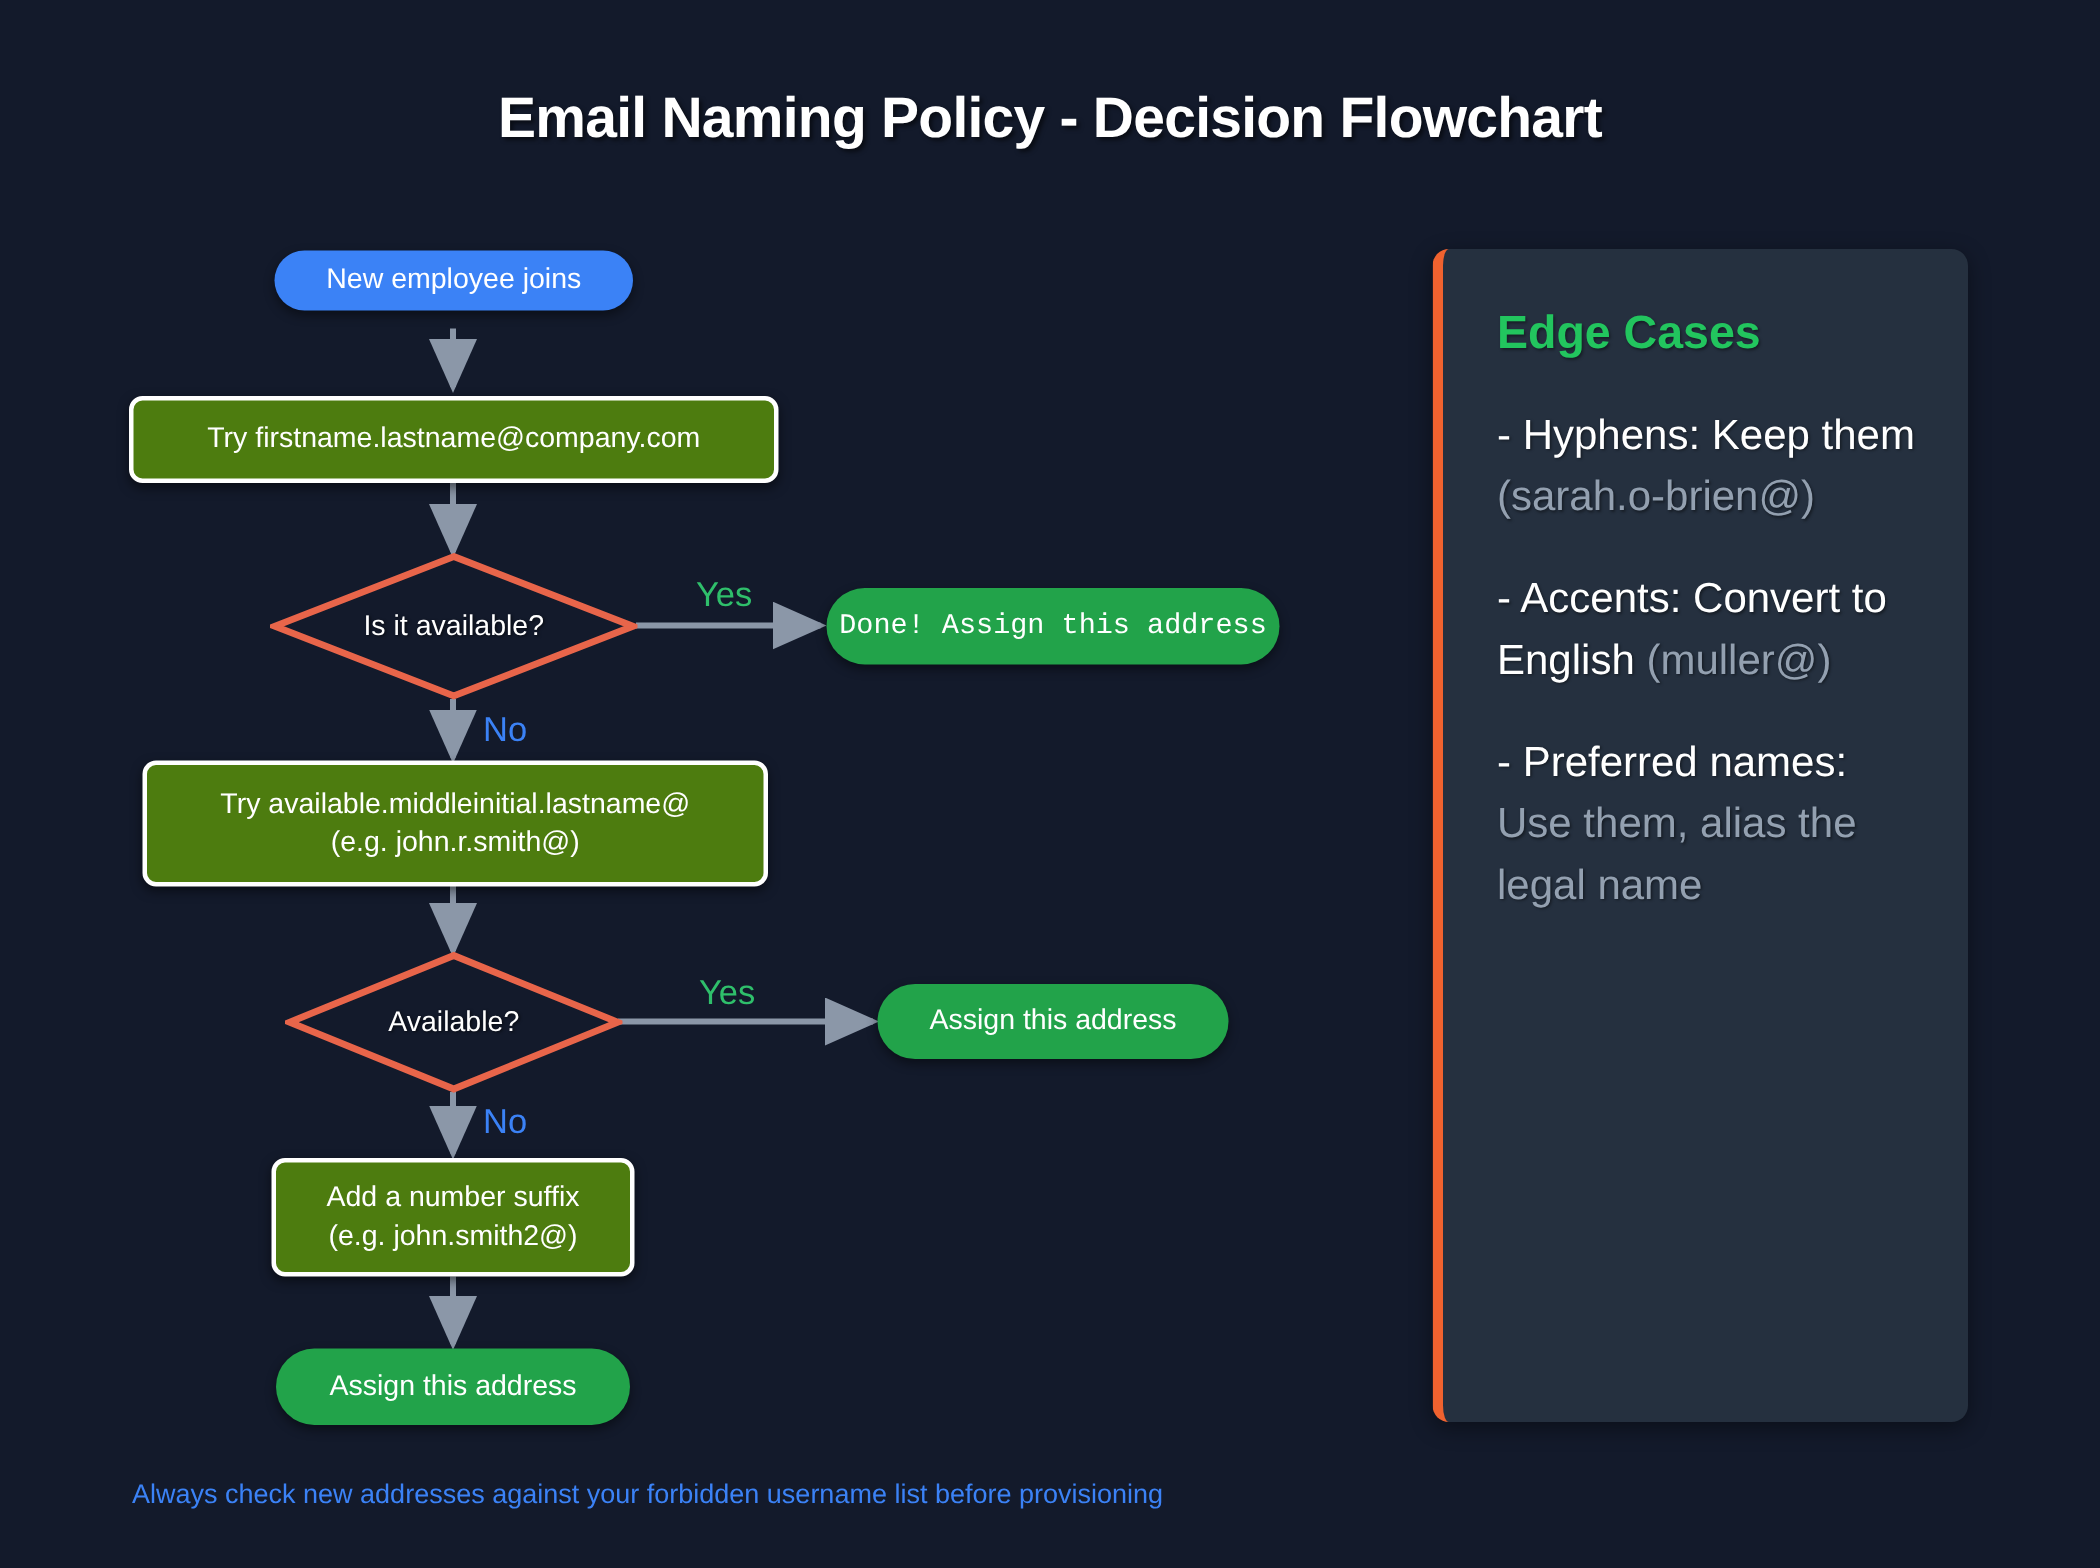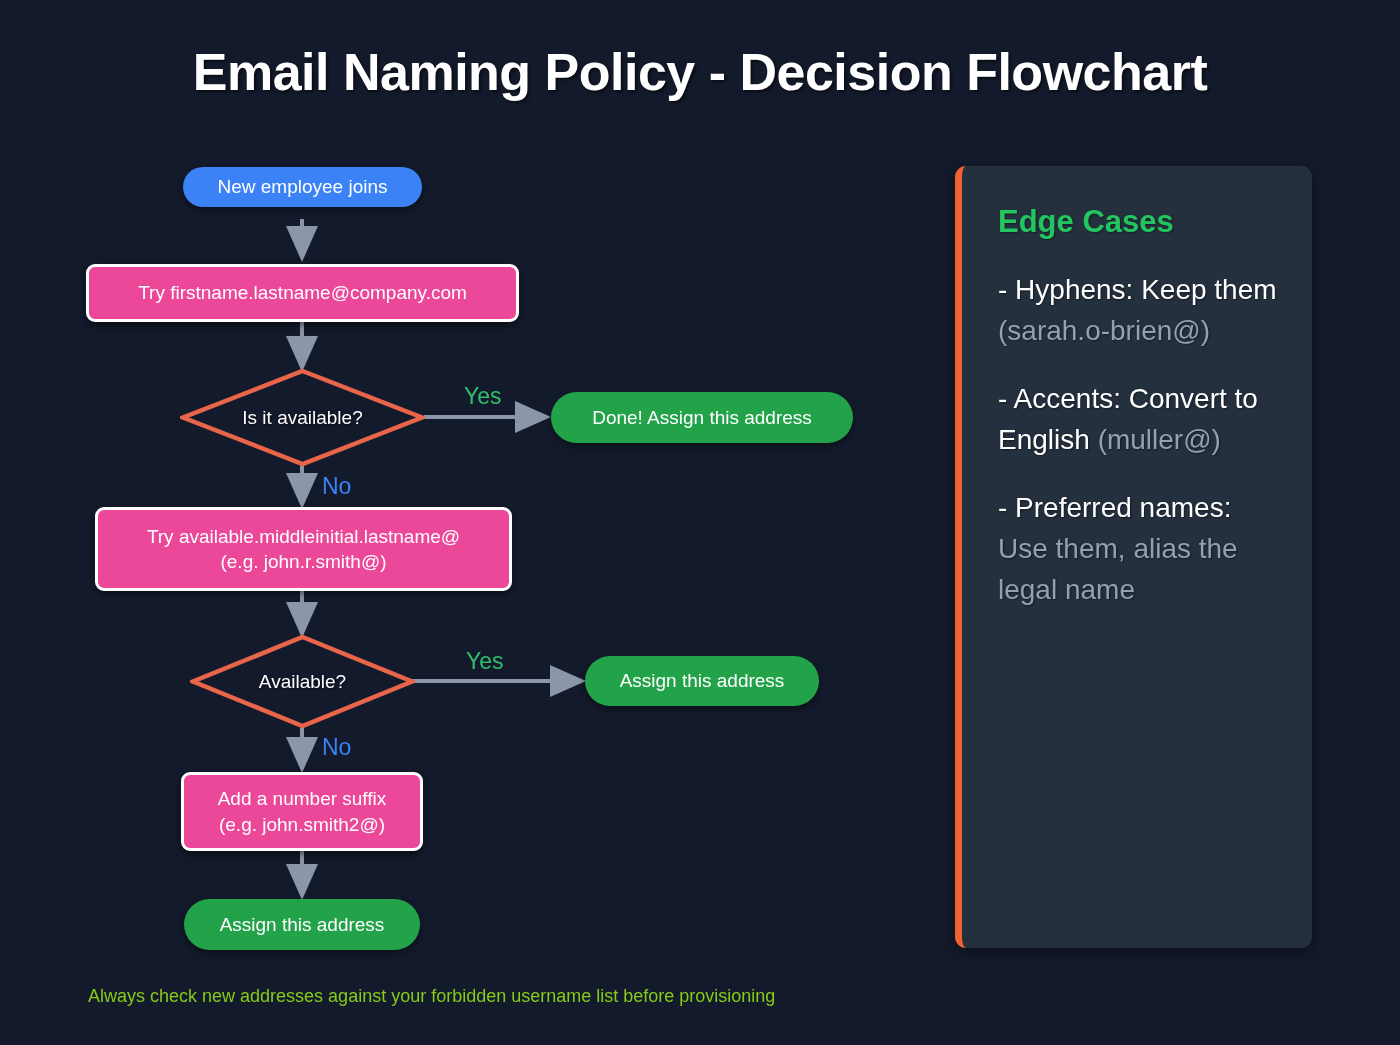--- a/index.html
+++ b/index.html
@@ -13,25 +13,25 @@
     position: relative;
     overflow: hidden;
     font-family: "Liberation Sans", sans-serif;
     -webkit-font-smoothing: antialiased;
   }
 
   
   .title {
     position: absolute;
     left: 0;
-    top: 42px;
+    top: 58px;
     width: 1400px;
     text-align: center;
     color: #ffffff;
-    font-size: 52px;
+    font-size: 38px;
     font-weight: bold;
     letter-spacing: -0.5px;
     text-shadow: 2px 2px 3px rgba(0,0,0,0.55);
   }
 
   
   .node {
     position: absolute;
     box-sizing: border-box;
     display: flex;
@@ -44,21 +44,21 @@
     white-space: pre-line;
   }
 
   .node.start {
     background: #3b82f6;
     border-radius: 26px;
     box-shadow: 0 3px 7px rgba(0,0,0,0.45);
   }
 
   .node.process {
-    background: #ec4899;
+    background: #4d7c0f;
     border: 3px solid #ffffff;
     border-radius: 9px;
     box-shadow: 0 3px 7px rgba(0,0,0,0.5);
   }
 
   .node.terminal {
     background: #22a34a;
     border-radius: 26px;
     box-shadow: 0 3px 7px rgba(0,0,0,0.45);
   }
@@ -123,21 +123,21 @@
     margin-bottom: 28px;
     text-shadow: 1px 1px 2px rgba(0,0,0,0.45);
   }
   .panel-item .muted { color: #93a0b0; }
 
   
   .footer {
     position: absolute;
     left: 88px;
     top: 986px;
-    color: #84cc16;
+    color: #3b82f6;
     font-size: 18px;
   }
 </style>
 </head>
 <body>
 
 <div class="title">Email Naming Policy - Decision Flowchart</div>
 
 <svg id="connectors" viewBox="0 0 1400 1045" xmlns="http://www.w3.org/2000/svg">
   <defs>
@@ -167,21 +167,21 @@
 
 <div class="node process" style="left:86px; top:264px; width:433px; height:58px;">Try firstname.lastname@company.com</div>
 
 <div class="diamond-wrap" style="left:180px; top:368px; width:245px; height:99px;">
   <svg width="245" height="99" viewBox="0 0 245 99" xmlns="http://www.w3.org/2000/svg">
     <polygon points="122.5,3 242,49.5 122.5,96 3,49.5" fill="none" stroke="#e8654a" stroke-width="4.5" stroke-linejoin="miter"></polygon>
   </svg>
   <div class="diamond-label">Is it available?</div>
 </div>
 
-<div class="node terminal" style="left:551px; top:392px; width:302px; height:51px;">Done! Assign this address</div>
+<div class="node terminal" style="left:551px; top:392px; width:302px; height:51px;font-family:Liberation Mono, monospace;">Done! Assign this address</div>
 
 <div class="node process" style="left:95px; top:507px; width:417px; height:84px;">Try available.middleinitial.lastname@
 (e.g. john.r.smith@)</div>
 
 <div class="diamond-wrap" style="left:190px; top:634px; width:225px; height:95px;">
   <svg width="225" height="95" viewBox="0 0 225 95" xmlns="http://www.w3.org/2000/svg">
     <polygon points="112.5,3 222,47.5 112.5,92 3,47.5" fill="none" stroke="#e8654a" stroke-width="4.5" stroke-linejoin="miter"></polygon>
   </svg>
   <div class="diamond-label">Available?</div>
 </div>

